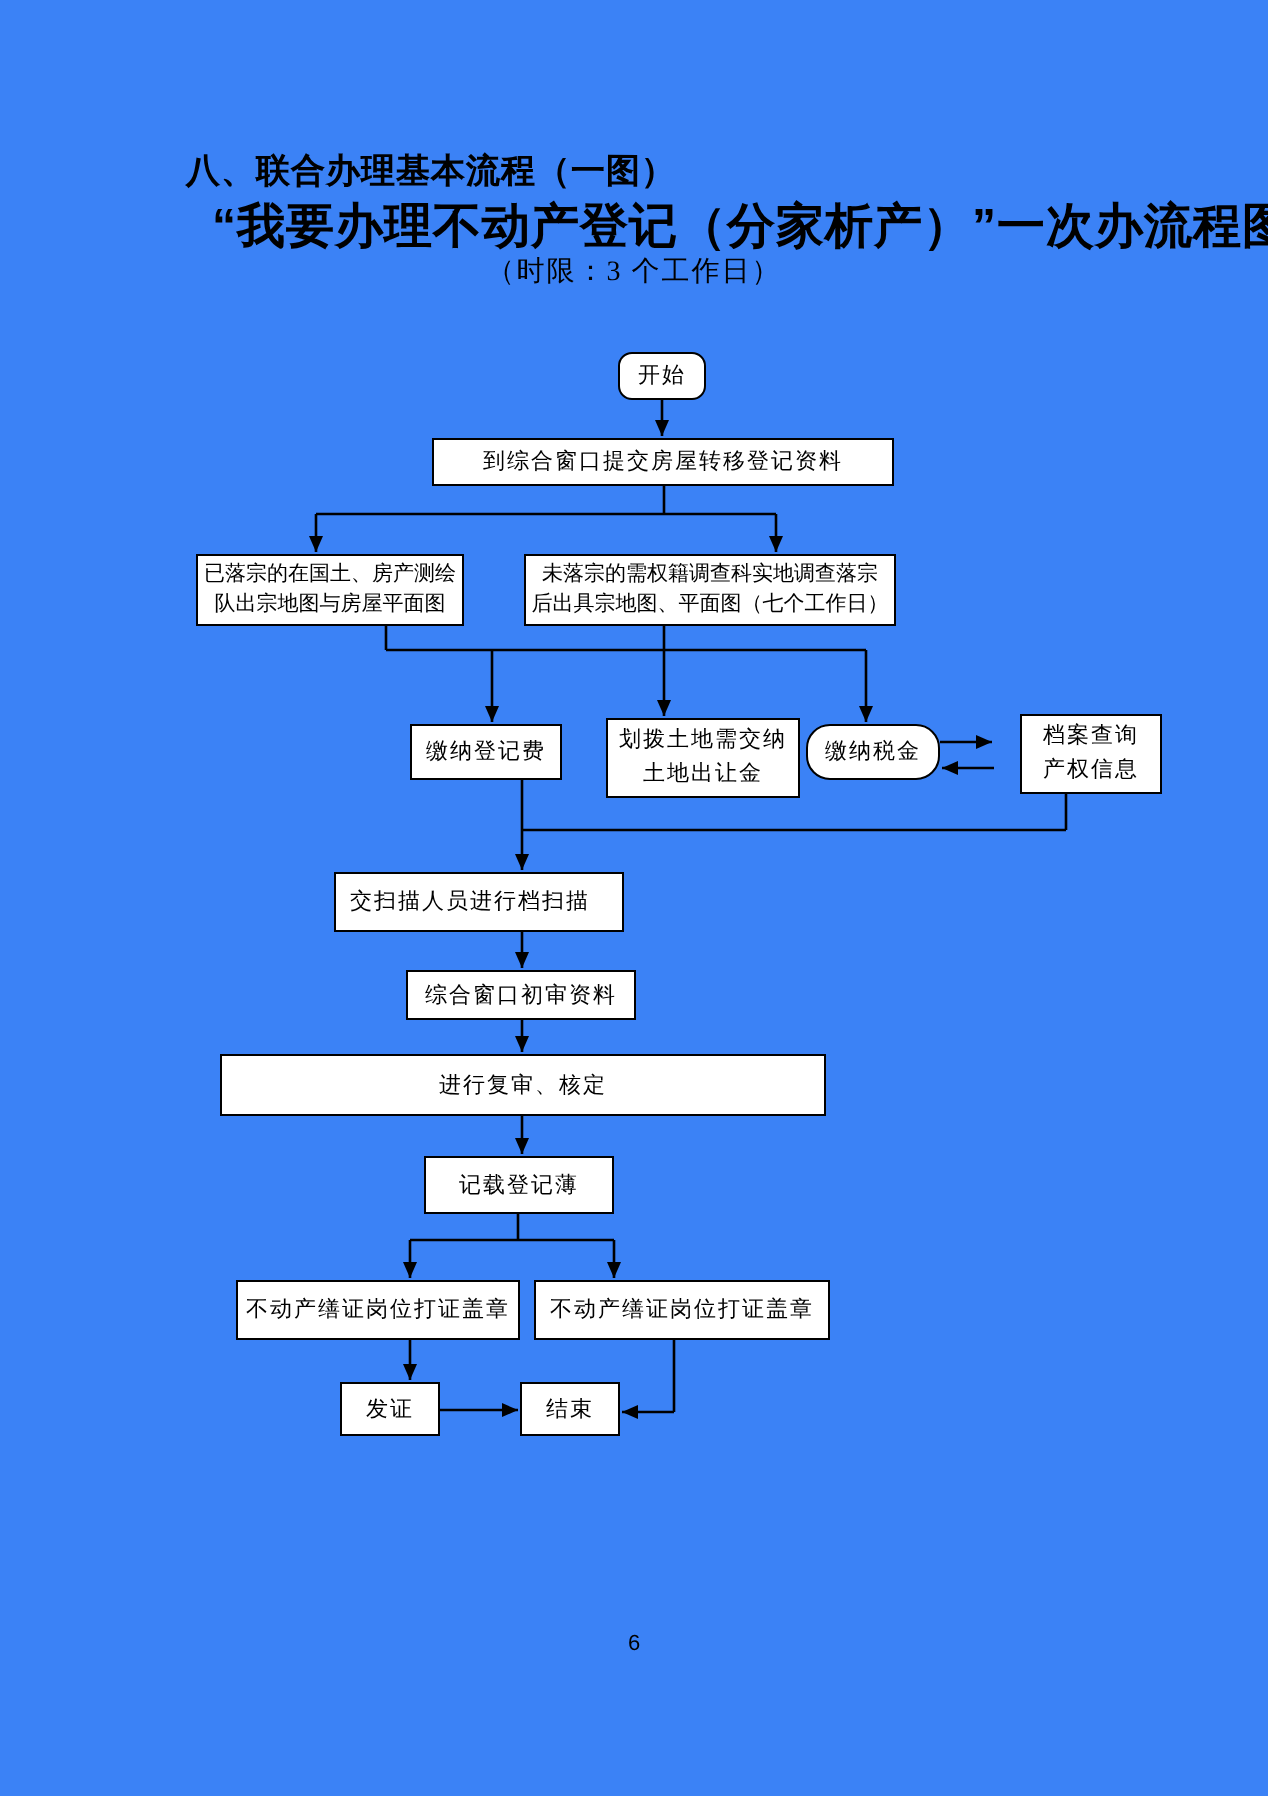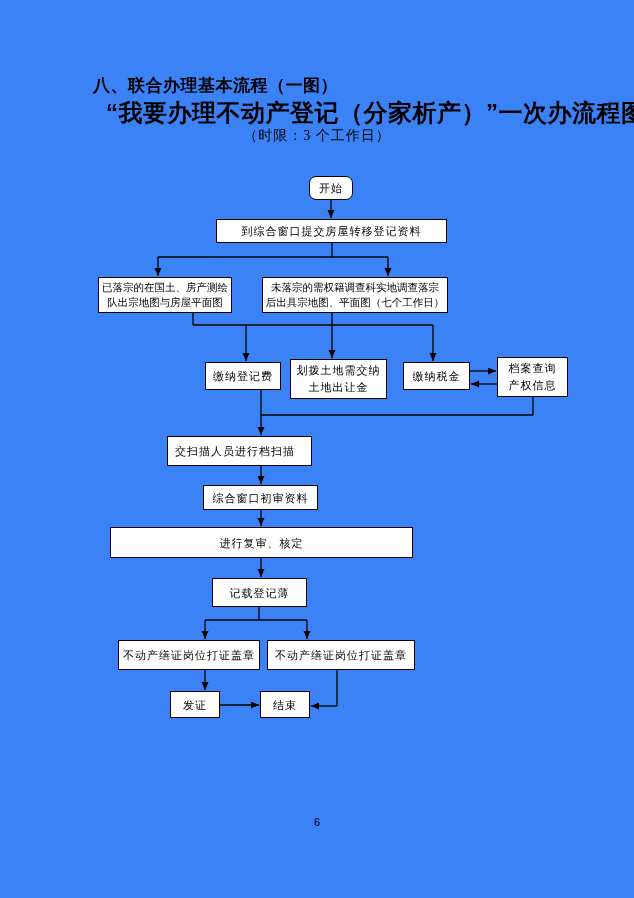--- a/index.html
+++ b/index.html
@@ -25,28 +25,28 @@
   .flow{position:absolute;left:0;top:0;width:634px;height:898px;}
   .node{
     position:absolute;box-sizing:border-box;border:1.5px solid #000;background:#fff;
     display:flex;align-items:center;justify-content:center;text-align:center;
     font-size:11px;letter-spacing:1px;line-height:14px;white-space:pre-line;
     z-index:2;
   }
   .node.small{font-size:10.5px;letter-spacing:0;line-height:15px;}
   .node.rounded{border-radius:7px;}
   .node.leftalign{justify-content:flex-start;padding-left:7px;text-align:left;}
-  .node.twoline{line-height:17px;}
+  .node.twoline{line-height:17px;margin-left:13px;}
   #n-start{left:309px;top:176px;width:44px;height:24px;}
   #n-submit{left:216px;top:219px;width:231px;height:24px;}
   #n-surveyed{left:98px;top:277px;width:134px;height:36px;}
   #n-unsurveyed{left:262px;top:277px;width:186px;height:36px;}
   #n-regfee{left:205px;top:362px;width:76px;height:28px;}
   #n-landfee{left:290px;top:359px;width:97px;height:40px;}
-  #n-tax{left:403px;top:362px;width:67px;height:28px;}
+  #n-tax{left:403px;top:362px;width:67px;height:28px;border-radius:12px;}
   #n-archive{left:497px;top:357px;width:71px;height:40px;}
   #n-scan{left:167px;top:436px;width:145px;height:30px;}
   #n-review1{left:203px;top:485px;width:115px;height:25px;}
   #n-review2{left:110px;top:527px;width:303px;height:31px;}
   #n-record{left:212px;top:578px;width:95px;height:29px;}
   #n-manualcert{left:118px;top:640px;width:142px;height:30px;}
   #n-autocert{left:267px;top:640px;width:148px;height:30px;}
   #n-issue{left:170px;top:691px;width:50px;height:27px;}
   #n-end{left:260px;top:691px;width:50px;height:27px;}
   svg.connectors{position:absolute;left:0;top:0;z-index:1;}

